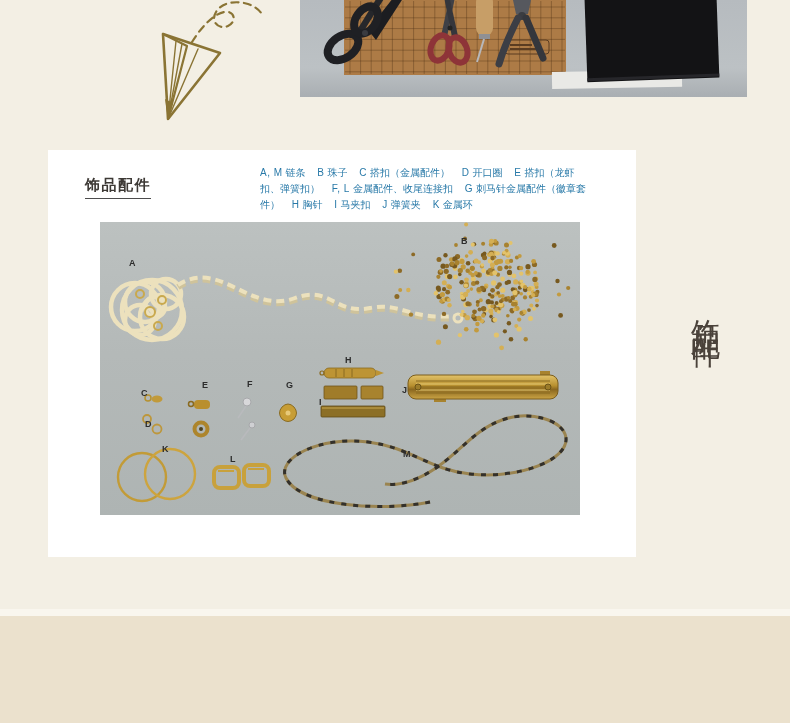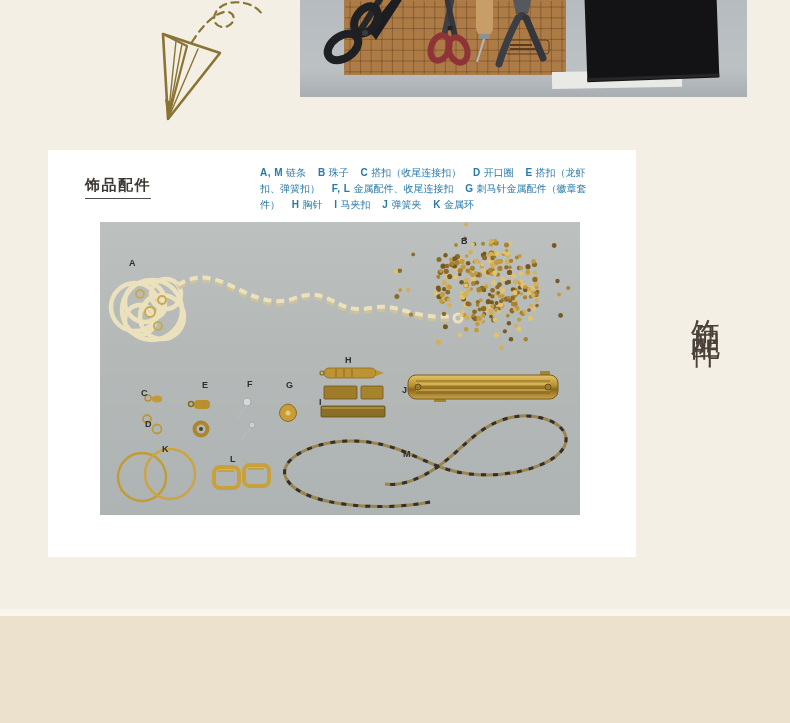--- a/index.html
+++ b/index.html
@@ -10,21 +10,21 @@
   .tools-photo{position:absolute;left:300px;top:0;width:447px;height:97px;}
   .tools-photo svg{display:block;}
   .doodle{position:absolute;left:140px;top:0;width:150px;height:138px;}
   .card{position:absolute;left:48px;top:150px;width:588px;height:407px;background:var(--card-bg);}
   .card-title{position:absolute;left:37px;top:26px;font-size:15px;font-weight:bold;
               color:var(--title-text);letter-spacing:1.5px;border-bottom:1.5px solid #4c4c4c;
               padding-bottom:3px;}
   .legend{position:absolute;left:212px;top:15px;width:334px;font-size:10px;line-height:16px;
           color:var(--legend-text);}
   .legend .entry{margin-right:9px;}
-  .legend .entry b{font-weight:bold;margin-right:3px;letter-spacing:0.5px;text-align:center;}
+  .legend .entry b{font-weight:normal;margin-right:3px;letter-spacing:0.5px;text-align:center;}
   .items-photo{position:absolute;left:52px;top:72px;width:480px;height:293px;
                background:linear-gradient(180deg,#bcc1c0 0%,#b4b9b8 45%,#aeb4b3 100%);}
   .items-photo svg{position:absolute;left:0;top:0;}
   .photo-label{position:absolute;font-size:9px;font-weight:bold;color:#2d2d2d;}
   .side-title{position:absolute;left:686px;top:296px;writing-mode:vertical-rl;
               font-family:"Liberation Serif","DejaVu Serif",serif;font-size:29px;
               letter-spacing:7px;color:#4a423a;}
 </style>
 </head>
 <body>
@@ -137,21 +137,21 @@
   <div class="card">
     <div class="card-title">饰品配件</div>
 
     <div class="legend">
       
     
         <span class="entry"><b>A, M</b><span>链条</span></span>
       
         <span class="entry"><b>B</b><span>珠子</span></span>
       
-        <span class="entry"><b>C</b><span>搭扣（收尾连接扣）</span></span>
+        <span class="entry"><b>C</b><span>搭扣（金属配件）</span></span>
       
         <span class="entry"><b>D</b><span>开口圈</span></span>
       
         <span class="entry"><b>E</b><span>搭扣（龙虾扣、弹簧扣）</span></span>
       
         <span class="entry"><b>F, L</b><span>金属配件、收尾连接扣</span></span>
       
         <span class="entry"><b>G</b><span>刺马针金属配件（徽章套件）</span></span>
       
         <span class="entry"><b>H</b><span>胸针</span></span>

